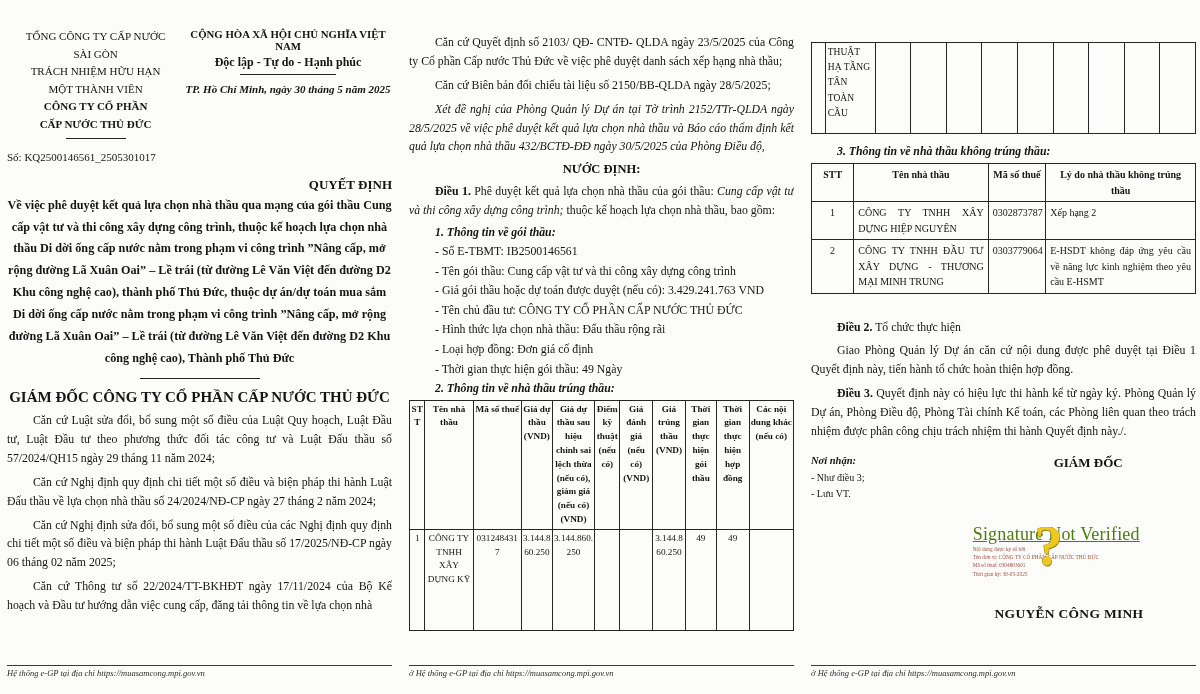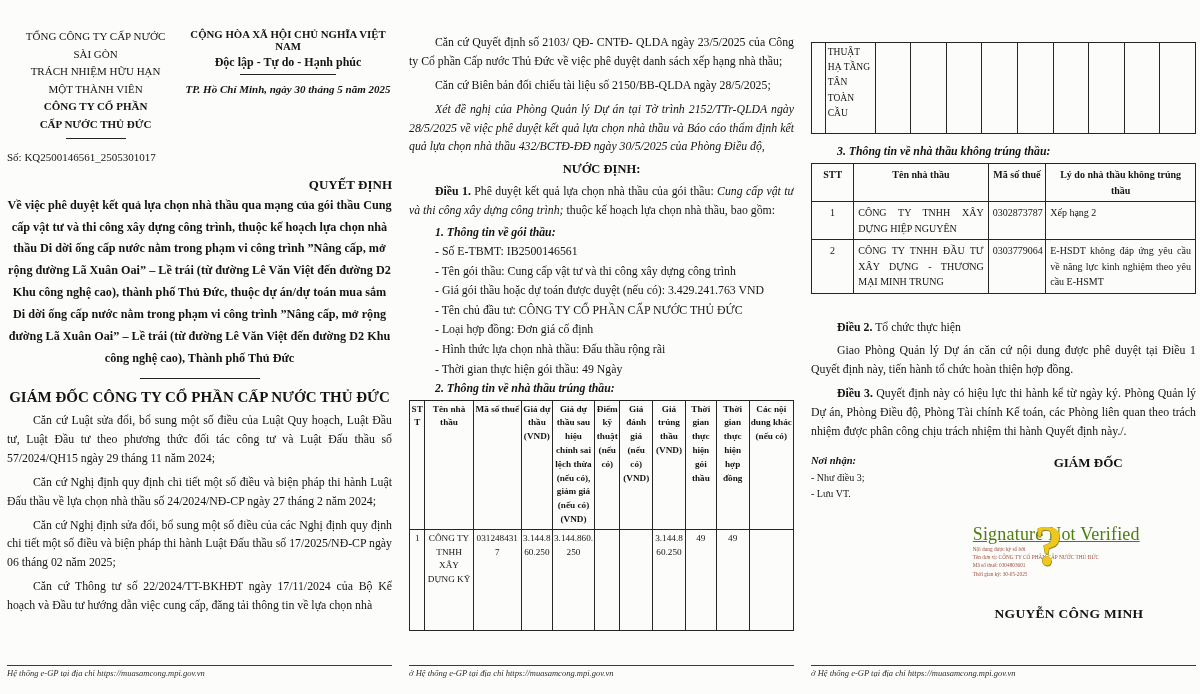--- a/index.html
+++ b/index.html
@@ -111,22 +111,22 @@
       <p class="para">Căn cứ Quyết định số 2103/ QĐ- CNTĐ- QLDA ngày 23/5/2025 của Công ty Cổ phần Cấp nước Thủ Đức về việc phê duyệt danh sách xếp hạng nhà thầu;</p>
       <p class="para">Căn cứ Biên bản đối chiếu tài liệu số 2150/BB-QLDA ngày 28/5/2025;</p>
       <p class="para i">Xét đề nghị của Phòng Quản lý Dự án tại Tờ trình 2152/TTr-QLDA ngày 28/5/2025 về việc phê duyệt kết quả lựa chọn nhà thầu và Báo cáo thẩm định kết quả lựa chọn nhà thầu 432/BCTĐ-ĐĐ ngày 30/5/2025 của Phòng Điều độ,</p>
       <div class="decision-head">NƯỚC ĐỊNH:</div>
       <p class="para"><span class="art-label">Điều 1.</span><span> Phê duyệt kết quả lựa chọn nhà thầu của gói thầu: </span><i>Cung cấp vật tư và thi công xây dựng công trình;</i><span> thuộc kế hoạch lựa chọn nhà thầu, bao gồm:</span></p>
       <div class="sec-head">1. Thông tin về gói thầu:</div>
       <div class="item">- Số E-TBMT: IB2500146561</div>
       <div class="item">- Tên gói thầu: Cung cấp vật tư và thi công xây dựng công trình</div>
       <div class="item">- Giá gói thầu hoặc dự toán được duyệt (nếu có): 3.429.241.763 VND</div>
       <div class="item">- Tên chủ đầu tư: CÔNG TY CỔ PHẦN CẤP NƯỚC THỦ ĐỨC</div>
+      <div class="item">- Hình thức lựa chọn nhà thầu: Đấu thầu rộng rãi</div>
       <div class="item">- Loại hợp đồng: Đơn giá cố định</div>
-      <div class="item">- Hình thức lựa chọn nhà thầu: Đấu thầu rộng rãi</div>
       <div class="item">- Thời gian thực hiện gói thầu: 49 Ngày</div>
       <div class="sec-head">2. Thông tin về nhà thầu trúng thầu:</div>
       <table class="wtable">
         <colgroup>
           <col style="width:4%">
             <col style="width:12.5%">
             <col style="width:12.5%">
             <col style="width:8%">
           <col style="width:11%">
             <col style="width:6.5%">

